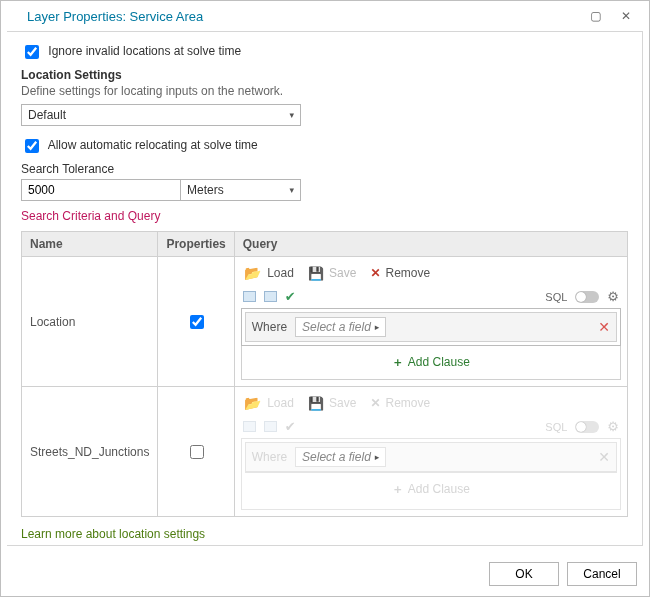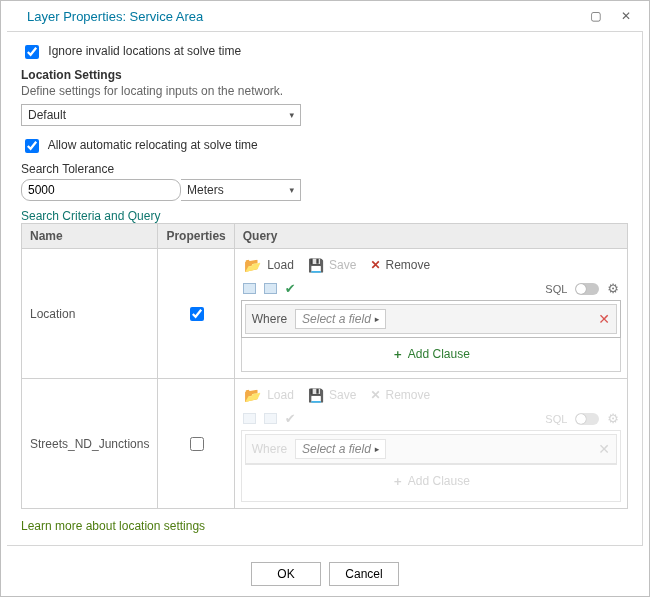--- a/index.html
+++ b/index.html
@@ -14,23 +14,23 @@
   .nav-item.selected { background: #b3e0f7; font-weight: 600; color: #222; }
   .content { flex: 1; border: 1px solid #d6d6d6; border-left: none; padding: 10px 14px 8px 14px; overflow: auto; }
   .row { margin-bottom: 6px; }
   .chk { vertical-align: middle; margin-right: 6px; }
   .section-title { font-weight: 600; margin-top: 6px; margin-bottom: 2px; }
   .subtext { color: #666; margin-bottom: 6px; }
   .select, .textin { border: 1px solid #b5b5b5; height: 22px; padding: 2px 6px; background: #fff; font-size: 12px; }
   .select { width: 280px; display: inline-flex; align-items: center; justify-content: space-between; cursor: pointer; }
   .caret { font-size: 9px; color: #555; }
   .toler-row { display: flex; gap: 0; }
-  .toler-row .textin { width: 160px; border-radius: 9px; }
+  .toler-row .textin { width: 160px; }
   .toler-row .unitsel { width: 120px; display: inline-flex; align-items: center; justify-content: space-between; border: 1px solid #b5b5b5; border-left: none; height: 22px; padding: 2px 6px; cursor: pointer; }
-  .sub-label { margin-top: 8px; margin-bottom: 0; color: #0f766e; }
+  .sub-label { margin-top: 8px; margin-bottom: 8px; color: #be185d; }
   table.grid { width: 100%; border-collapse: collapse; border: 1px solid #d0d0d0; }
   table.grid th { background: #ededed; border: 1px solid #d0d0d0; text-align: left; padding: 5px 8px; font-weight: 600; color: #555; font-size: 12px; }
   table.grid td { border: 1px solid #d0d0d0; padding: 6px 8px; vertical-align: middle; color: #555; }
   .query-cell { padding: 6px 6px !important; }
   .query-toolbar { display: flex; align-items: center; gap: 14px; padding: 2px 4px 8px 4px; }
   .tbtn { display: inline-flex; align-items: center; gap: 5px; cursor: pointer; color: #555; }
   .tbtn.disabled { color: #bbb; cursor: default; }
   .icon-folder { color: #e8a13a; font-size: 14px; }
   .icon-save { color: #7ea6c9; font-size: 13px; }
   .icon-remove { color: #c0392b; font-size: 12px; font-weight: bold; }
@@ -50,21 +50,21 @@
   tr.disabled-row { color: #cfcfcf; }
   tr.disabled-row .icon-folder, tr.disabled-row .icon-save, tr.disabled-row .icon-remove,
   tr.disabled-row .check-green, tr.disabled-row .gear, tr.disabled-row .sql-label,
   tr.disabled-row .add-clause-bar, tr.disabled-row .add-plus, tr.disabled-row .x-red,
   tr.disabled-row .tbtn, tr.disabled-row .where-box { color: #d6d6d6 !important; }
   tr.disabled-row .where-outer, tr.disabled-row .where-box, tr.disabled-row .field-sel, tr.disabled-row .add-clause-bar { border-color: #e5e5e5; }
   tr.disabled-row .where-box { background: #fafafa; }
   tr.disabled-row .tiny-box { border-color:#e0e6ec; background:#f2f6fa; }
   tr.disabled-row .toggle { background:#e5e5e5; }
   .learn-link { color: #4d7c0f; margin-top: 10px; display: inline-block; cursor: pointer; }
-  .footer { height: 44px; display: flex; justify-content: center; align-items: center; padding: 0 12px; gap: 8px; }
+  .footer { height: 44px; display: flex; justify-content: flex-end; align-items: center; padding: 0 12px; gap: 8px; }
   .btn { min-width: 70px; height: 24px; border: 1px solid #b5b5b5; background: #fff; cursor: pointer; font-size: 12px; }
   th.col-name { width: 120px; }
   th.col-loc { width: 60px; }
   .checkbox-cb { width:14px; height:14px; }
 </style>
 </head>
 <body>
 
 <div class="window">
   <div class="titlebar">

